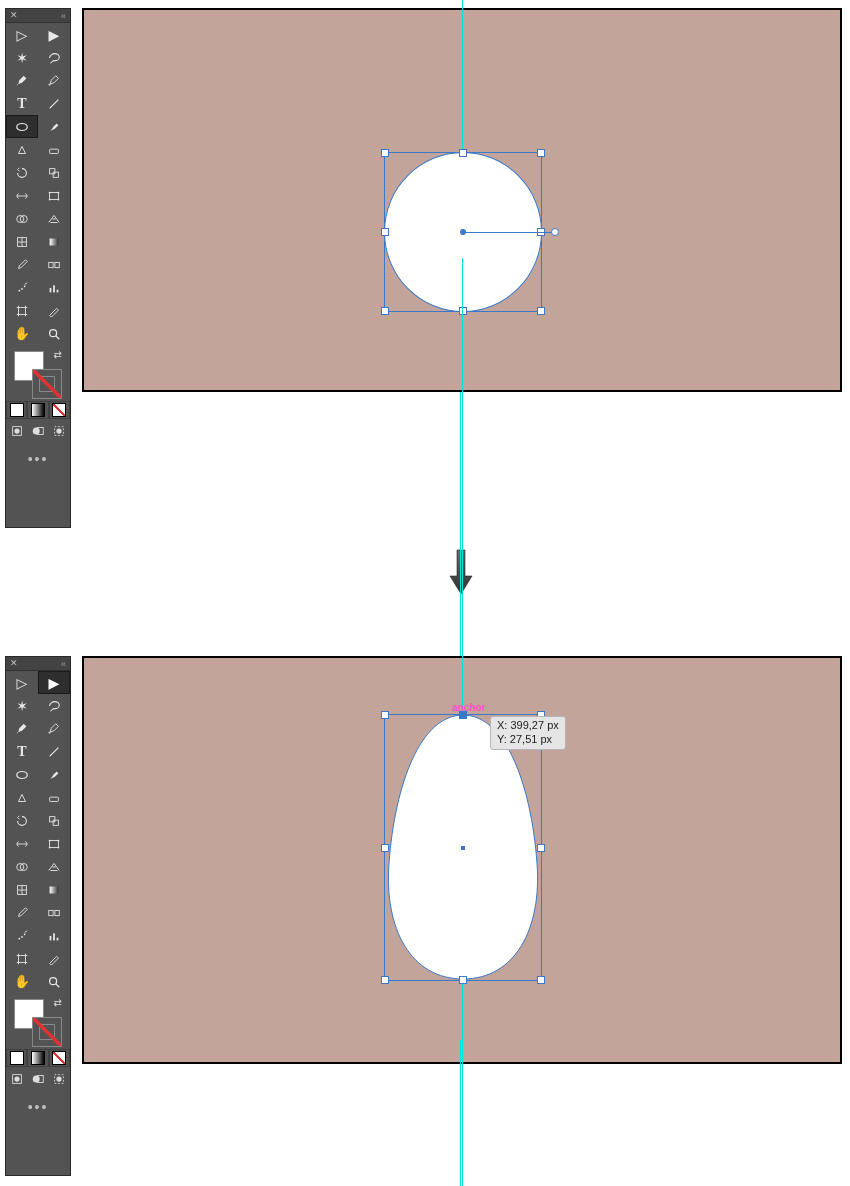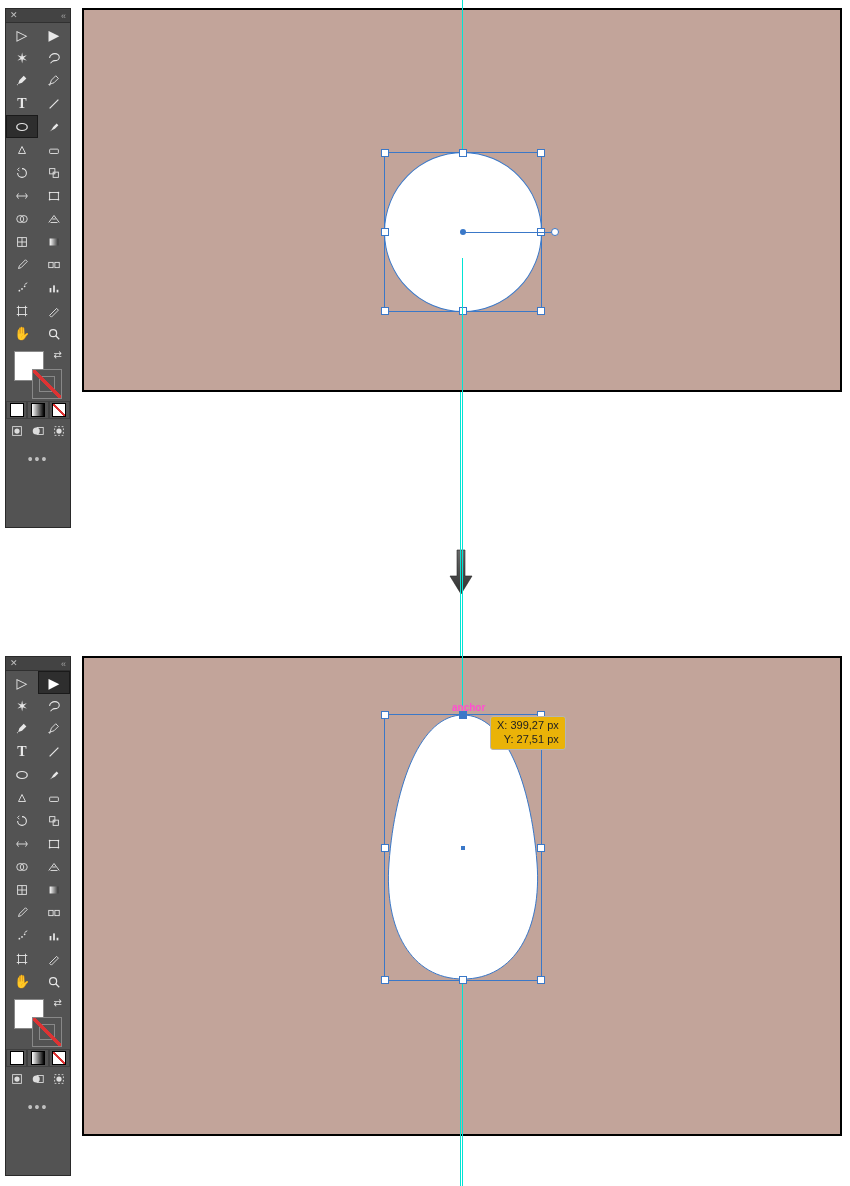--- a/index.html
+++ b/index.html
@@ -190,29 +190,28 @@
     position:absolute;
     background:#fff;
   }
   .ellipse-shape{
     border-radius:50%;
     border:1px solid #3a78c8;
   }
 
   .tooltip {
     position:absolute;
-    background:#eab308;
+    background:#e5e5e5;
     border:1px solid #b5b5b5;
     border-radius:3px;
     padding:2px 6px;
     font-size:11px;
     color:#222;
     line-height:1.25;
     white-space:nowrap;
-    text-align:right;
   }
   .anchor-label{
     position:absolute;
     color:#ff4fd0;
     font-size:10px;
     font-weight:600;
   }
 
   
   .big-arrow{
@@ -652,21 +651,21 @@
           <rect x="3" y="3" width="10" height="10" fill="none" stroke="#ddd" stroke-dasharray="2 2"></rect>
           <circle cx="8" cy="8" r="3" fill="#ddd"></circle>
         </svg>
       </div>
   </div>
 
   <div class="more-dots">•••</div>
 </div>
 
 <div class="canvas-wrap" style="left:82px; top:656px;">
-  <div class="artboard" style="width:760px; height:480px;">
+  <div class="artboard" style="width:760px; height:408px;">
     <div class="guide-v" style="left:378px;"></div>
 
     <svg style="position:absolute; left:299px; top:55px;" width="160" height="270" viewBox="0 0 160 270">
       <path d="M80 2
                C38 2 12 70 6 150
                C1 216 28 266 80 266
                C132 266 159 216 154 150
                C148 70 122 2 80 2 Z" fill="#ffffff" stroke="#3a78c8" stroke-width="1"></path>
     </svg>
 

